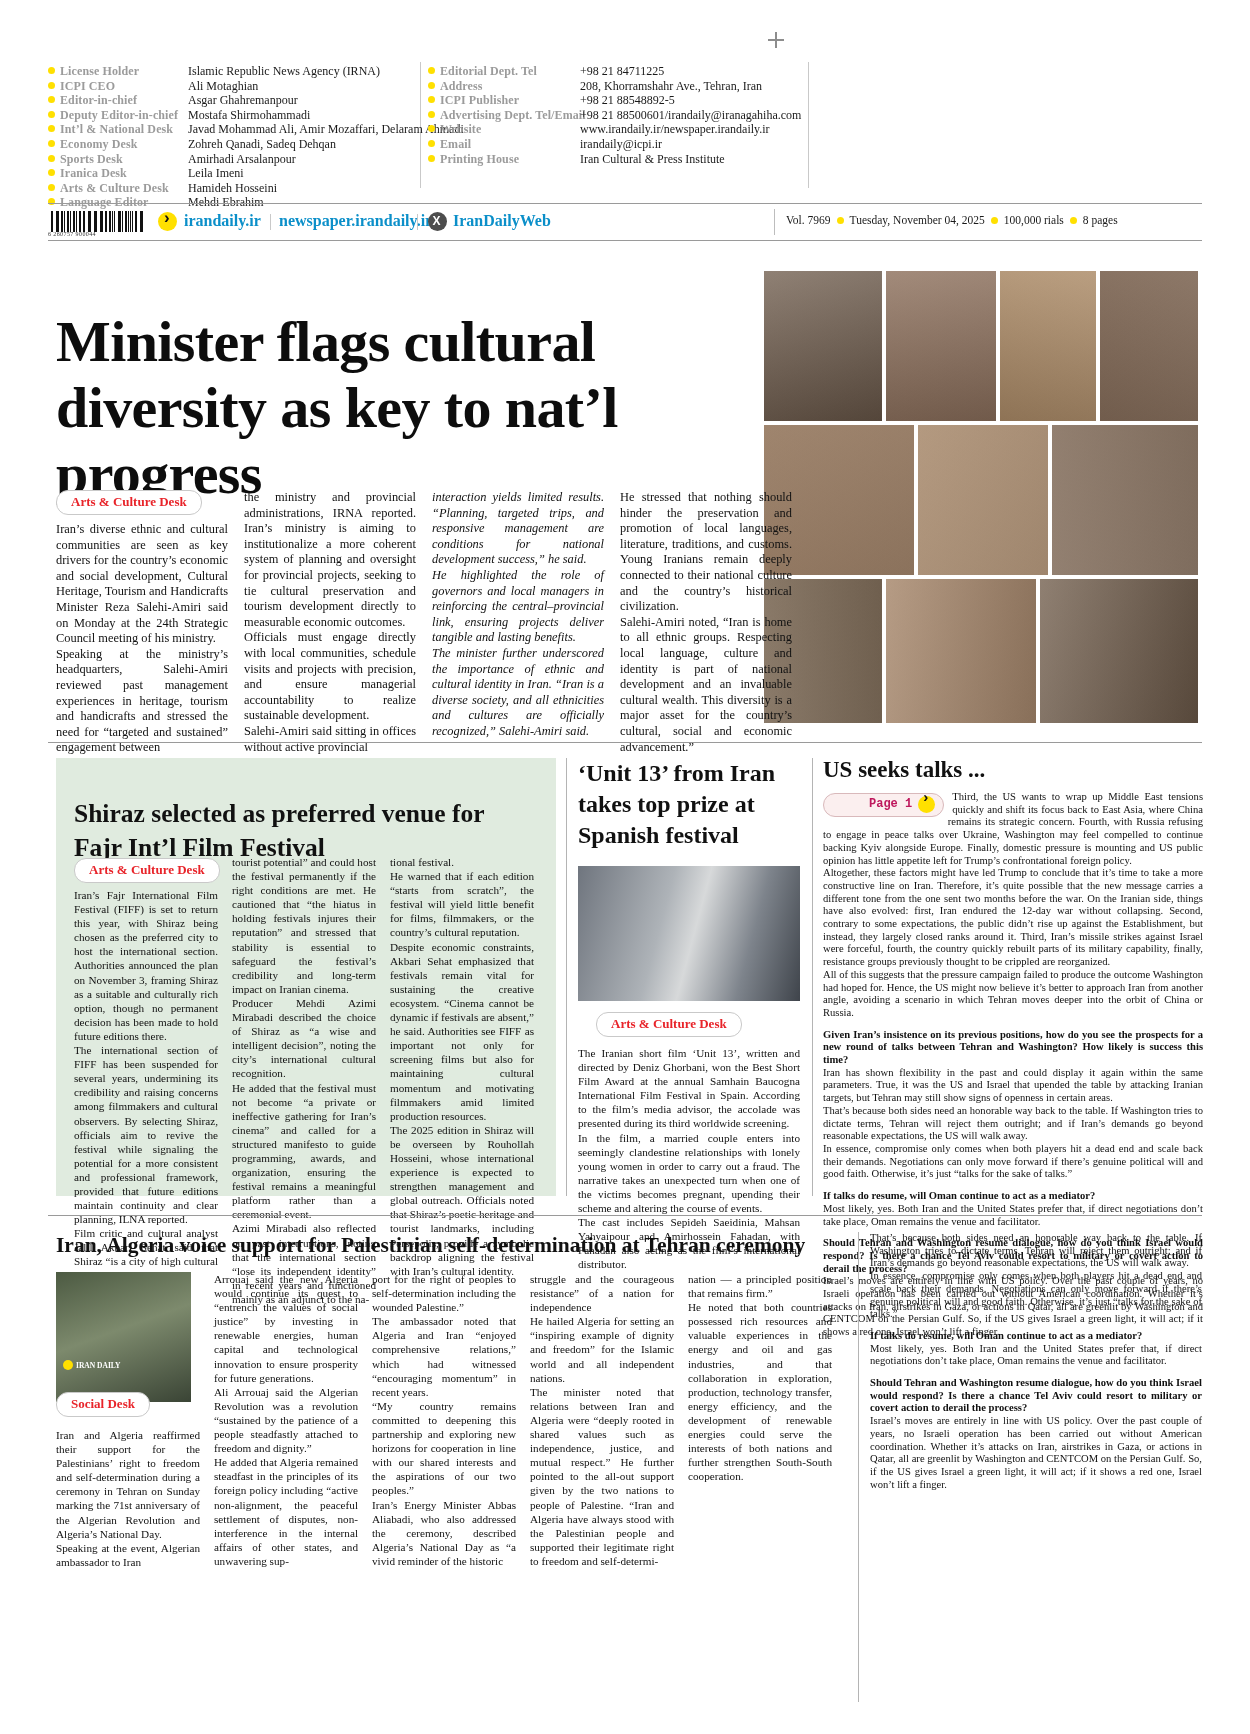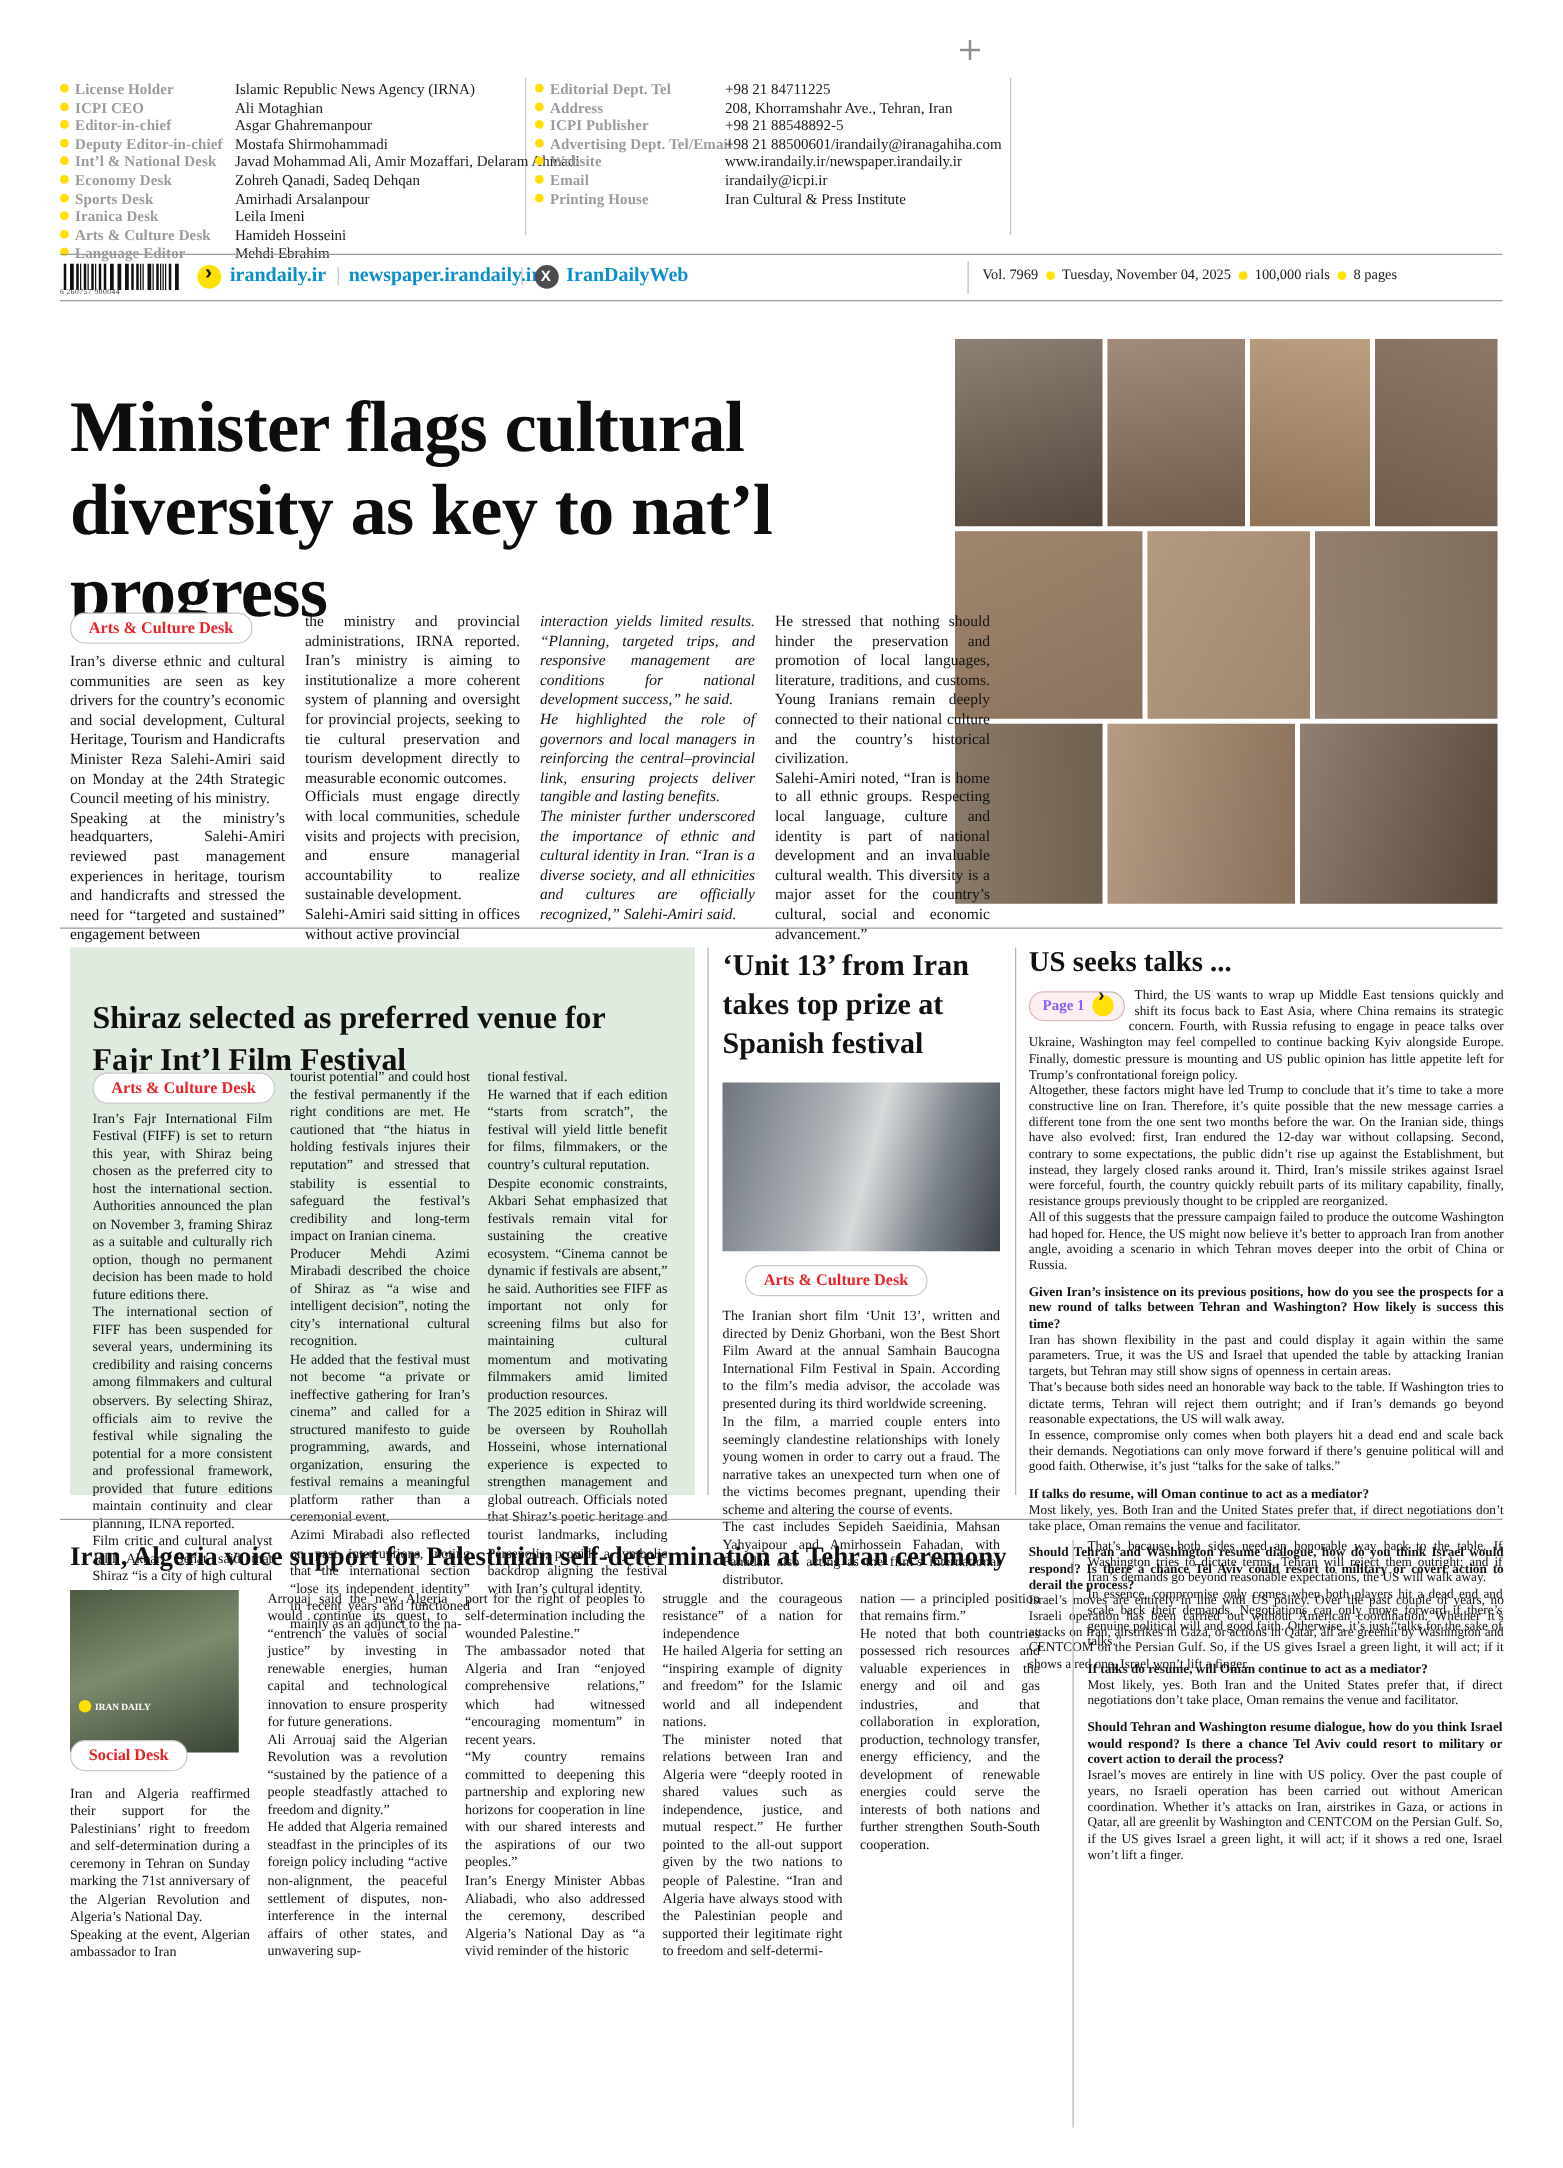--- a/index.html
+++ b/index.html
@@ -119,21 +119,21 @@
   
   .ustalks { position:absolute; left:823px; top:755px; width:380px; }
   .ustalks h2 { margin:0; font-family:"Liberation Serif",serif; font-weight:700;
     font-size:23px; line-height:30px; color:#111; }
   .us-body { position:absolute; left:0; top:36px; width:380px; font-size:10.6px; line-height:12.7px; text-align:justify; }
   .us-body p { margin:0 0 0 0; }
   .us-body p.q { font-weight:700; margin-top:9px; }
   .page-pill { float:left; shape-outside: margin-box; margin:2px 8px 2px 0;
     display:flex; align-items:center; gap:6px; border:1px solid #d9b9bb; border-radius:12px;
     background:#FBEFEF; padding:2px 8px 3px 10px; }
-  .page-pill .t { font-size:12px; font-weight:700; color:#8b5cf6; font-family:Liberation Serif, serif; }
+  .page-pill .t { font-size:12px; font-weight:700; color:#be185d; font-family:Liberation Mono, monospace;margin-left:35px; }
   .page-pill .c { width:17px; height:17px; border-radius:50%; background:#FFE000; position:relative; }
   .page-pill .c:after { content:"›"; position:absolute; left:5px; top:-5px; font-size:15px; color:#111; font-weight:700; font-family:"Liberation Sans",sans-serif; }
 
   .rule-mid-bot { left:48px; top:1215px; width:1154px; }
 
   
   .bottom { position:absolute; left:56px; top:1232px; width:790px; }
   .bottom h2 { margin:0; font-family:"Liberation Serif",serif; font-weight:700;
     font-size:21.5px; line-height:27px; color:#111; }
   .bottom-photo { position:absolute; left:0px; top:40px; width:135px; height:130px; background:#6e7a63; overflow:hidden; }

